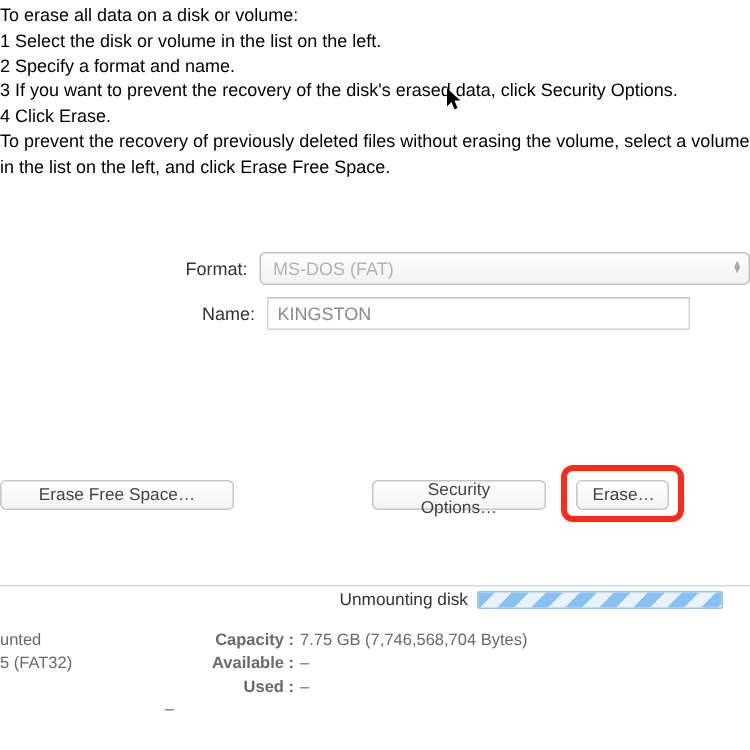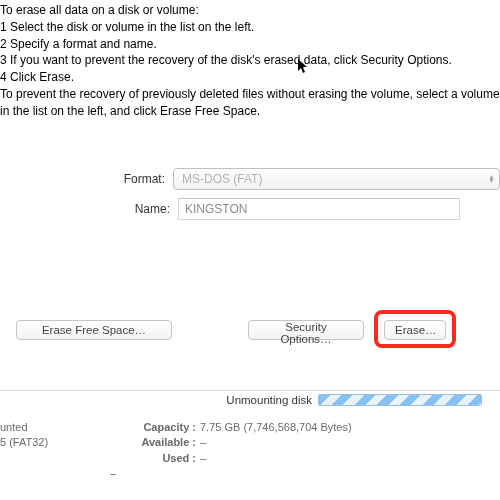--- a/index.html
+++ b/index.html
@@ -84,21 +84,21 @@
     height: 20px;
     border: 1px solid #c5c5c5;
     border-radius: 4px;
     background: linear-gradient(#ffffff,#f3f3f3);
     font-family: inherit;
     font-size: 11.5px;
     color: #444;
     padding: 0 10px;
     cursor: default;
   }
-  .btn-efs { left: 16px; width: 156px; text-align: center; }
+  .btn-efs { left: 0; width: 156px; text-align: center; }
   .btn-sec { left: 248px; width: 116px; text-align: center; }
   .btn-erase { left: 384px; width: 62px; text-align: center; }
   .highlight-box {
     position: absolute;
     left: 374px;
     top: 310px;
     width: 82px;
     height: 38px;
     border: 4px solid #ff2a1a;
     border-radius: 8px;

